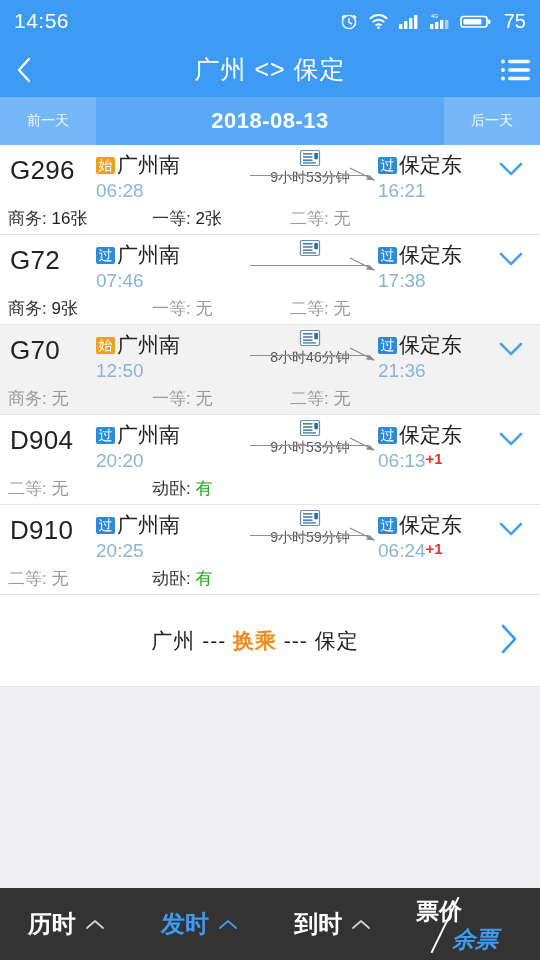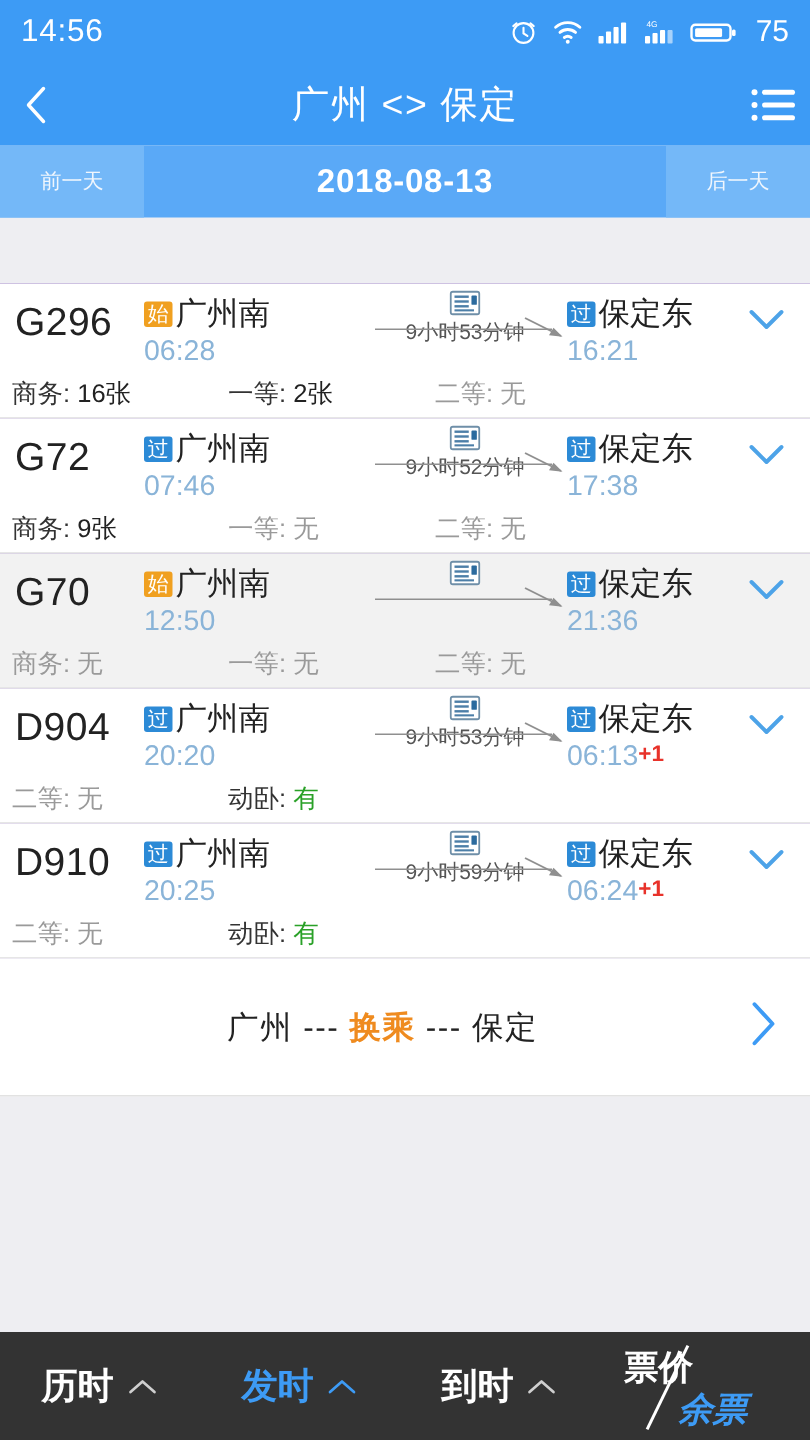--- a/index.html
+++ b/index.html
@@ -40,21 +40,21 @@
   .date-side{
     width:96px; background:#74b8f8; display:flex; align-items:center;
     justify-content:center; font-size:14px; color:#f0f6fd;
   }
   .date-mid{
     flex:1; display:flex; align-items:center; justify-content:center;
     font-size:22px; font-weight:bold; letter-spacing:.5px;
   }
 
   
-  .list{ background:#4c1d95;margin-top:44px; }
+  .list{ background:#fca5a5; }
   .train-row{
     position:relative; height:90px; border-bottom:1px solid #e6e6e6;
     background:#fff;
   }
   .train-row.alt{ background:#f2f2f2; }
 
   .tr-main{ position:relative; height:58px; }
 
   .tr-code{
     position:absolute; left:10px; top:10px;
@@ -289,21 +289,20 @@
           <div class="mid-icon">
             <svg width="30" height="22" viewBox="0 0 30 22">
               <rect x="5.5" y="1.5" width="19" height="15" rx="1.4" fill="#fff" stroke="#6f8fa8" stroke-width="1.2"></rect>
               <rect x="8" y="4" width="9.5" height="1.6" fill="#4d7fa8"></rect>
               <rect x="8" y="7.2" width="9.5" height="1.6" fill="#4d7fa8"></rect>
               <rect x="8" y="10.4" width="9.5" height="1.6" fill="#4d7fa8"></rect>
               <rect x="8" y="13.2" width="13" height="1.4" fill="#4d7fa8"></rect>
               <rect x="19.3" y="4" width="3.6" height="6.2" rx=".6" fill="#2c6b9e"></rect>
             </svg>
           </div>
-          <div class="mid-dur">9小时52分钟</div>
           <div class="mid-line"></div>
           <div class="mid-arrow"><svg width="30" height="18" viewBox="0 0 30 18">
               <path d="M2 2 L26 14" stroke="#8f8f8f" stroke-width="1.3" fill="none"></path>
               <path d="M18 13.5 L27 14.5 L21 8.5" fill="#8f8f8f"></path>
             </svg></div>
         </div>
         <div class="stn stn-arr">
           <div class="stn-line">
             <span class="badge pass">过</span>
             <span class="stn-name">保定东</span>
@@ -334,20 +333,21 @@
           <div class="mid-icon">
             <svg width="30" height="22" viewBox="0 0 30 22">
               <rect x="5.5" y="1.5" width="19" height="15" rx="1.4" fill="#fff" stroke="#6f8fa8" stroke-width="1.2"></rect>
               <rect x="8" y="4" width="9.5" height="1.6" fill="#4d7fa8"></rect>
               <rect x="8" y="7.2" width="9.5" height="1.6" fill="#4d7fa8"></rect>
               <rect x="8" y="10.4" width="9.5" height="1.6" fill="#4d7fa8"></rect>
               <rect x="8" y="13.2" width="13" height="1.4" fill="#4d7fa8"></rect>
               <rect x="19.3" y="4" width="3.6" height="6.2" rx=".6" fill="#2c6b9e"></rect>
             </svg>
           </div>
+          <div class="mid-dur">8小时46分钟</div>
           <div class="mid-line"></div>
           <div class="mid-arrow"><svg width="30" height="18" viewBox="0 0 30 18">
               <path d="M2 2 L26 14" stroke="#8f8f8f" stroke-width="1.3" fill="none"></path>
               <path d="M18 13.5 L27 14.5 L21 8.5" fill="#8f8f8f"></path>
             </svg></div>
         </div>
         <div class="stn stn-arr">
           <div class="stn-line">
             <span class="badge pass">过</span>
             <span class="stn-name">保定东</span>

